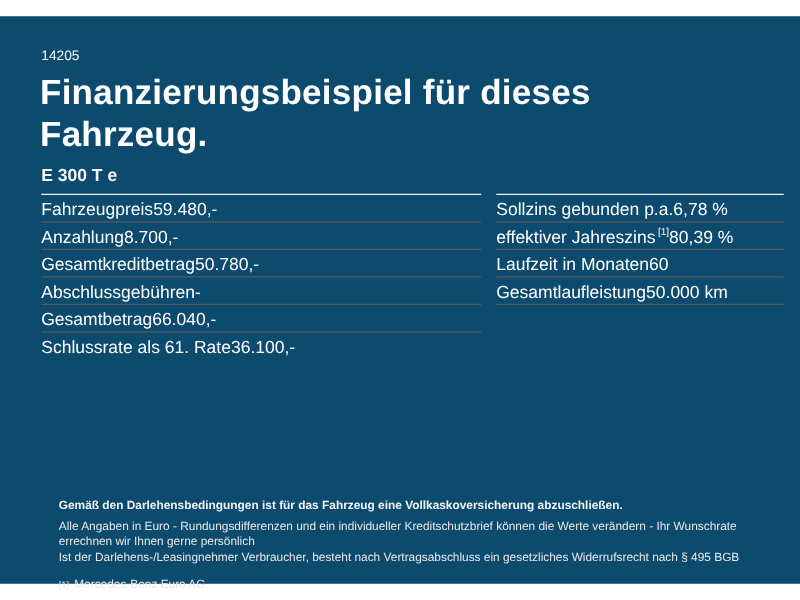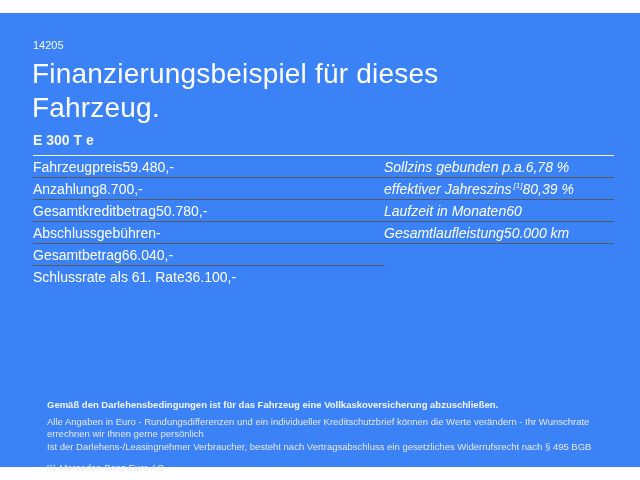--- a/index.html
+++ b/index.html
@@ -12,51 +12,51 @@
   .screen {
     position: relative;
     width: 640px;
     height: 480px;
     background: #ffffff;
   }
   .black-area {
     position: absolute;
     left: 0; top: 13px;
     width: 640px; height: 454px;
-    background: #3b82f6;
+    background: #0c4a6e;
     color: #ffffff;
   }
   .code {
     position: absolute;
     left: 33px; top: 26px;
     font-size: 11px;
     color: #fafafa;
   }
   .title {
     position: absolute;
     left: 32px; top: 44px;
     font-size: 28px;
     line-height: 34px;
-    font-weight: 400;
+    font-weight: 700;
     color: #ffffff;
     letter-spacing: 0.2px;
   }
   .model {
     position: absolute;
     left: 33px; top: 119px;
     font-size: 14px;
     color: #f5f5f5;
     font-weight: bold;
   }
   .fin-table {
     position: absolute;
     top: 142px;
   }
   .fin-table.left  { left: 33px;  width: 352px; }
-  .fin-table.right { left: 384px; width: 230px; font-style: italic; }
+  .fin-table.right { left: 397px; width: 230px; }
   .row {
     display: flex;
     justify-content: flex-start;
     align-items: center;
     height: 22px;
     font-size: 14px;
     border-top: 1px solid #595959;
   }
   .row:first-child { border-top: 1px solid #f2f2f2; }
   .fin-table.left .row.emph {

